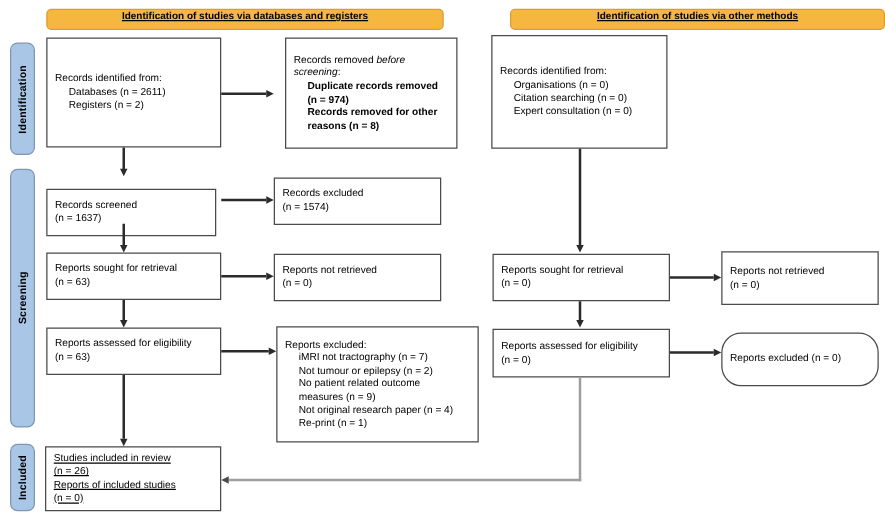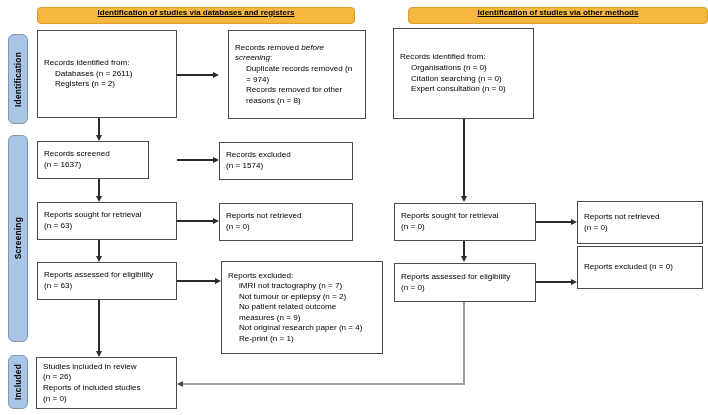--- a/index.html
+++ b/index.html
@@ -18,21 +18,21 @@
           border:1px solid var(--stage-border);border-radius:6px;box-sizing:border-box;
           display:flex;align-items:center;justify-content:center;}
   .stage span{writing-mode:vertical-rl;transform:rotate(180deg);
           font-weight:bold;font-size:8.4px;letter-spacing:.2px;white-space:nowrap;}
   .box{position:absolute;background:#fff;border:1.4px solid var(--box-border);
           box-sizing:border-box;display:flex;flex-direction:column;justify-content:center;
           padding:4px 3px 4px 6px;}
   .i{margin-left:11px;}
   .nw{white-space:nowrap;}
   .wt{max-width:114px;}
-  .w1{max-width:110px;}
+  .w1{max-width:110px;font-weight:bold;}
   .w2{max-width:134px;}
   .it{font-style:italic;}
   .hline{position:absolute;height:1.2px;background:var(--arrow);}
   .vline{position:absolute;width:1.2px;background:var(--arrow);}
   .gray{background:var(--connector-gray);}
   .head-right{position:absolute;width:0;height:0;border-top:3.5px solid transparent;
           border-bottom:3.5px solid transparent;border-left:6.5px solid var(--arrow);}
   .head-down{position:absolute;width:0;height:0;border-left:3.5px solid transparent;
           border-right:3.5px solid transparent;border-top:6.5px solid var(--arrow);}
   .head-left{position:absolute;width:0;height:0;border-top:3.5px solid transparent;
@@ -72,21 +72,21 @@
     <div class="i w1">Records removed for other reasons (n = 8)</div>
   </div>
 
   <div class="box" style="left:393px;top:28px;width:141px;height:91px;">
     <div class="nw">Records identified from:</div>
     <div class="i nw">Organisations (n = 0)</div>
     <div class="i nw">Citation searching (n = 0)</div>
     <div class="i nw">Expert consultation (n = 0)</div>
   </div>
 
-  <div class="box" style="left:37px;top:141px;width:112px;height:38px;">
+  <div class="box" style="left:37px;top:151px;width:136px;height:38px;">
     <div class="nw">Records screened</div>
     <div class="nw">(n = 1637)</div>
   </div>
   <div class="box" style="left:219px;top:142px;width:134px;height:38px;">
     <div class="nw">Records excluded</div>
     <div class="nw">(n = 1574)</div>
   </div>
 
   <div class="box" style="left:37px;top:202px;width:140px;height:38px;">
     <div class="nw">Reports sought for retrieval</div>
@@ -114,25 +114,25 @@
     <div class="i nw">iMRI not tractography (n = 7)</div>
     <div class="i nw">Not tumour or epilepsy (n = 2)</div>
     <div class="i w2">No patient related outcome measures (n = 9)</div>
     <div class="i nw">Not original research paper (n = 4)</div>
     <div class="i nw">Re-print (n = 1)</div>
   </div>
   <div class="box" style="left:394px;top:263px;width:142px;height:39px;">
     <div class="nw">Reports assessed for eligibility</div>
     <div class="nw">(n = 0)</div>
   </div>
-  <div class="box" style="left:577px;top:246px;width:126px;height:43px;">
+  <div class="box" style="left:577px;top:266px;width:126px;height:43px;border-radius:16px;">
     <div class="nw">Reports excluded (n = 0)</div>
   </div>
 
-  <div class="box" style="left:36px;top:357px;width:141px;height:52px;">
+  <div class="box" style="left:36px;top:357px;width:141px;height:52px;text-decoration:underline;">
     <div class="nw">Studies included in review</div>
     <div class="nw">(n = 26)</div>
     <div class="nw">Reports of included studies</div>
     <div class="nw">(n = 0)</div>
   </div>
 
   <div class="vline" style="left:98.4px;top:118px;height:17.5px;"></div>
   <div class="head-down" style="left:95.5px;top:134.5px;"></div>
   <div class="vline" style="left:98.4px;top:179px;height:17.5px;"></div>
   <div class="head-down" style="left:95.5px;top:195.5px;"></div>

